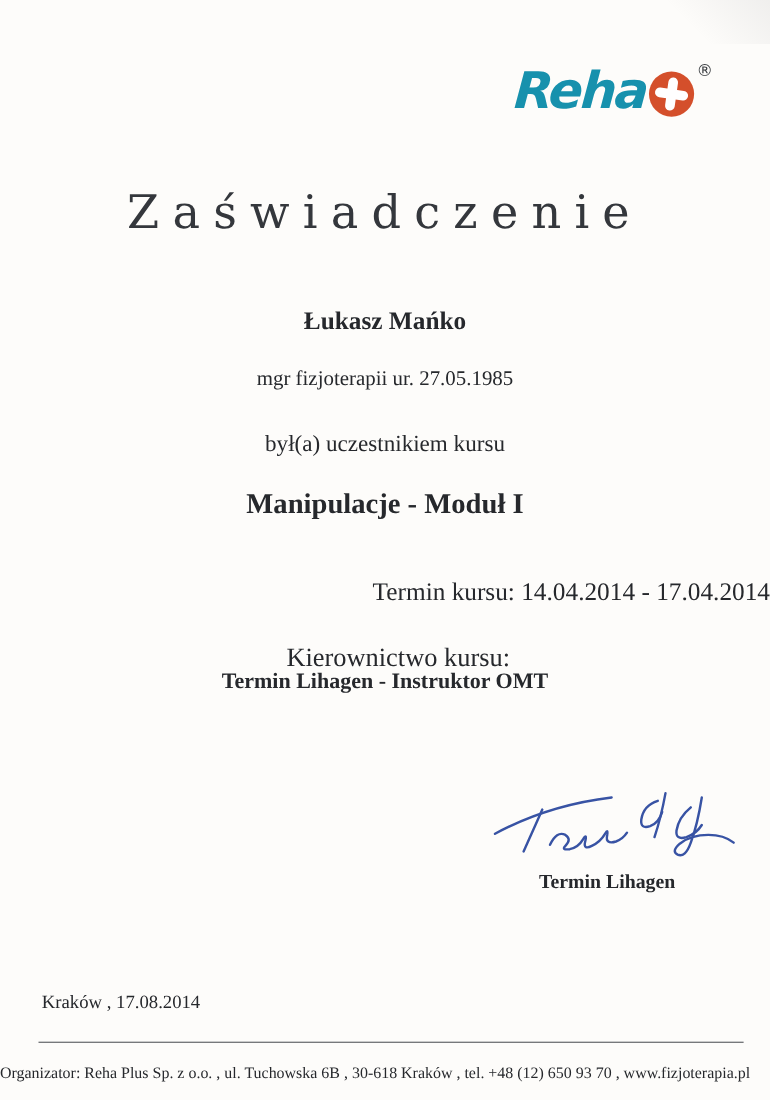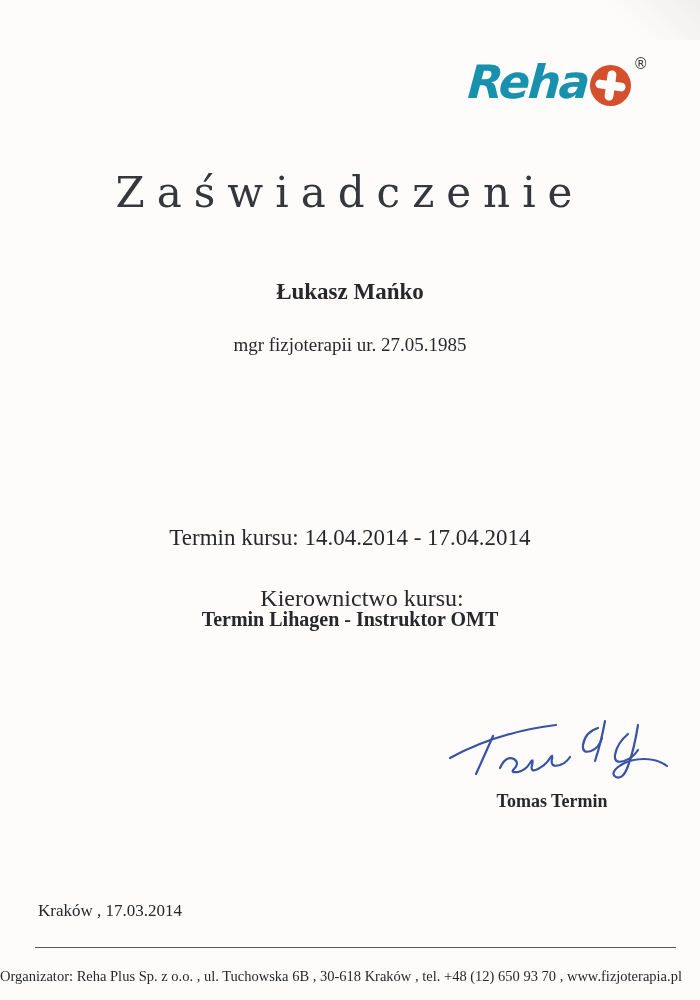--- a/index.html
+++ b/index.html
@@ -77,21 +77,21 @@
     font-family:"DejaVu Serif", serif;
     font-size:42px;
     letter-spacing:12px;
     color:var(--title);
     font-weight:normal;
   }
   .recipient-name{ top:279px; font-size:23px; font-weight:bold; }
   .recipient-details{ top:334px; font-size:19px; }
   .participation{ top:391px; font-size:21px; }
   .course-name{ top:443px; font-size:26px; font-weight:bold; }
-  .course-dates{ top:525px; font-size:23px; }
+  .course-dates{ top:525px; font-size:23px;text-align:right; }
   .leader-label{ top:585px; font-size:24px; font-weight:normal;margin-left:12px; }
   .leader-value{ top:608px; font-size:20px; font-weight:bold; }
 
   
   .signature-svg{
     position:absolute;
     left:438px; top:714px;
     width:242px; height:82px;
   }
   .signer{
@@ -141,35 +141,37 @@
       </g>
     </svg>
     <span class="logo-reg">®</span>
   </div>
 
   <div class="cline title">Zaświadczenie</div>
 
   <div class="cline recipient-name">Łukasz Mańko</div>
   <div class="cline recipient-details">mgr fizjoterapii ur. 27.05.1985</div>
 
+  <div class="cline participation">był(a) uczestnikiem kursu</div>
+  <div class="cline course-name">Manipulacje - Moduł I</div>
 
   <div class="cline course-dates">Termin kursu: 14.04.2014 - 17.04.2014</div>
 
   <div class="cline leader-label">Kierownictwo kursu:</div>
   <div class="cline leader-value">Termin Lihagen - Instruktor OMT</div>
 
   <svg class="signature-svg" viewBox="0 0 242 82" fill="none" stroke="#3853a4" stroke-width="2.2" stroke-linecap="round" stroke-linejoin="round" aria-hidden="true">
     <path d="M12,44 Q60,18 118,11"></path>
     <path d="M55,22 Q48,38 38,60"></path>
     <path d="M62,54 q6,-13 14,-9 q6,4 0,10 q-4,4 4,3 q8,-2 12,-9 q4,-6 2,2 q-2,8 6,4 q8,-4 12,-11 q3,-5 2,1 q-2,9 8,6 q6,-2 10,-8"></path>
     <path d="M160,14 q-13,4 -15,17 q-1,9 8,6 q8,-3 11,-13"></path>
     <path d="M167,7 q-4,22 -10,40"></path>
     <path d="M190,20 q-11,9 -13,21 q-1,9 9,6 q9,-3 14,-11"></path>
     <path d="M200,11 q-4,25 -10,41 q-5,14 -12,11 q-6,-3 2,-10 q10,-8 26,-8 q14,0 23,7"></path>
   </svg>
 
-  <div class="signer signer-name">Tomas Termin</div>
+  <div class="signer signer-name">Termin Lihagen</div>
 
-  <div class="place-date">Kraków , 17.03.2014</div>
+  <div class="place-date">Kraków , 17.08.2014</div>
   <div class="rule"></div>
   <div class="footer-line">Organizator: Reha Plus Sp. z o.o. , ul. Tuchowska 6B , 30-618 Kraków , tel. +48 (12) 650 93 70 , www.fizjoterapia.pl</div>
 
 </div>
 
 </body></html>

